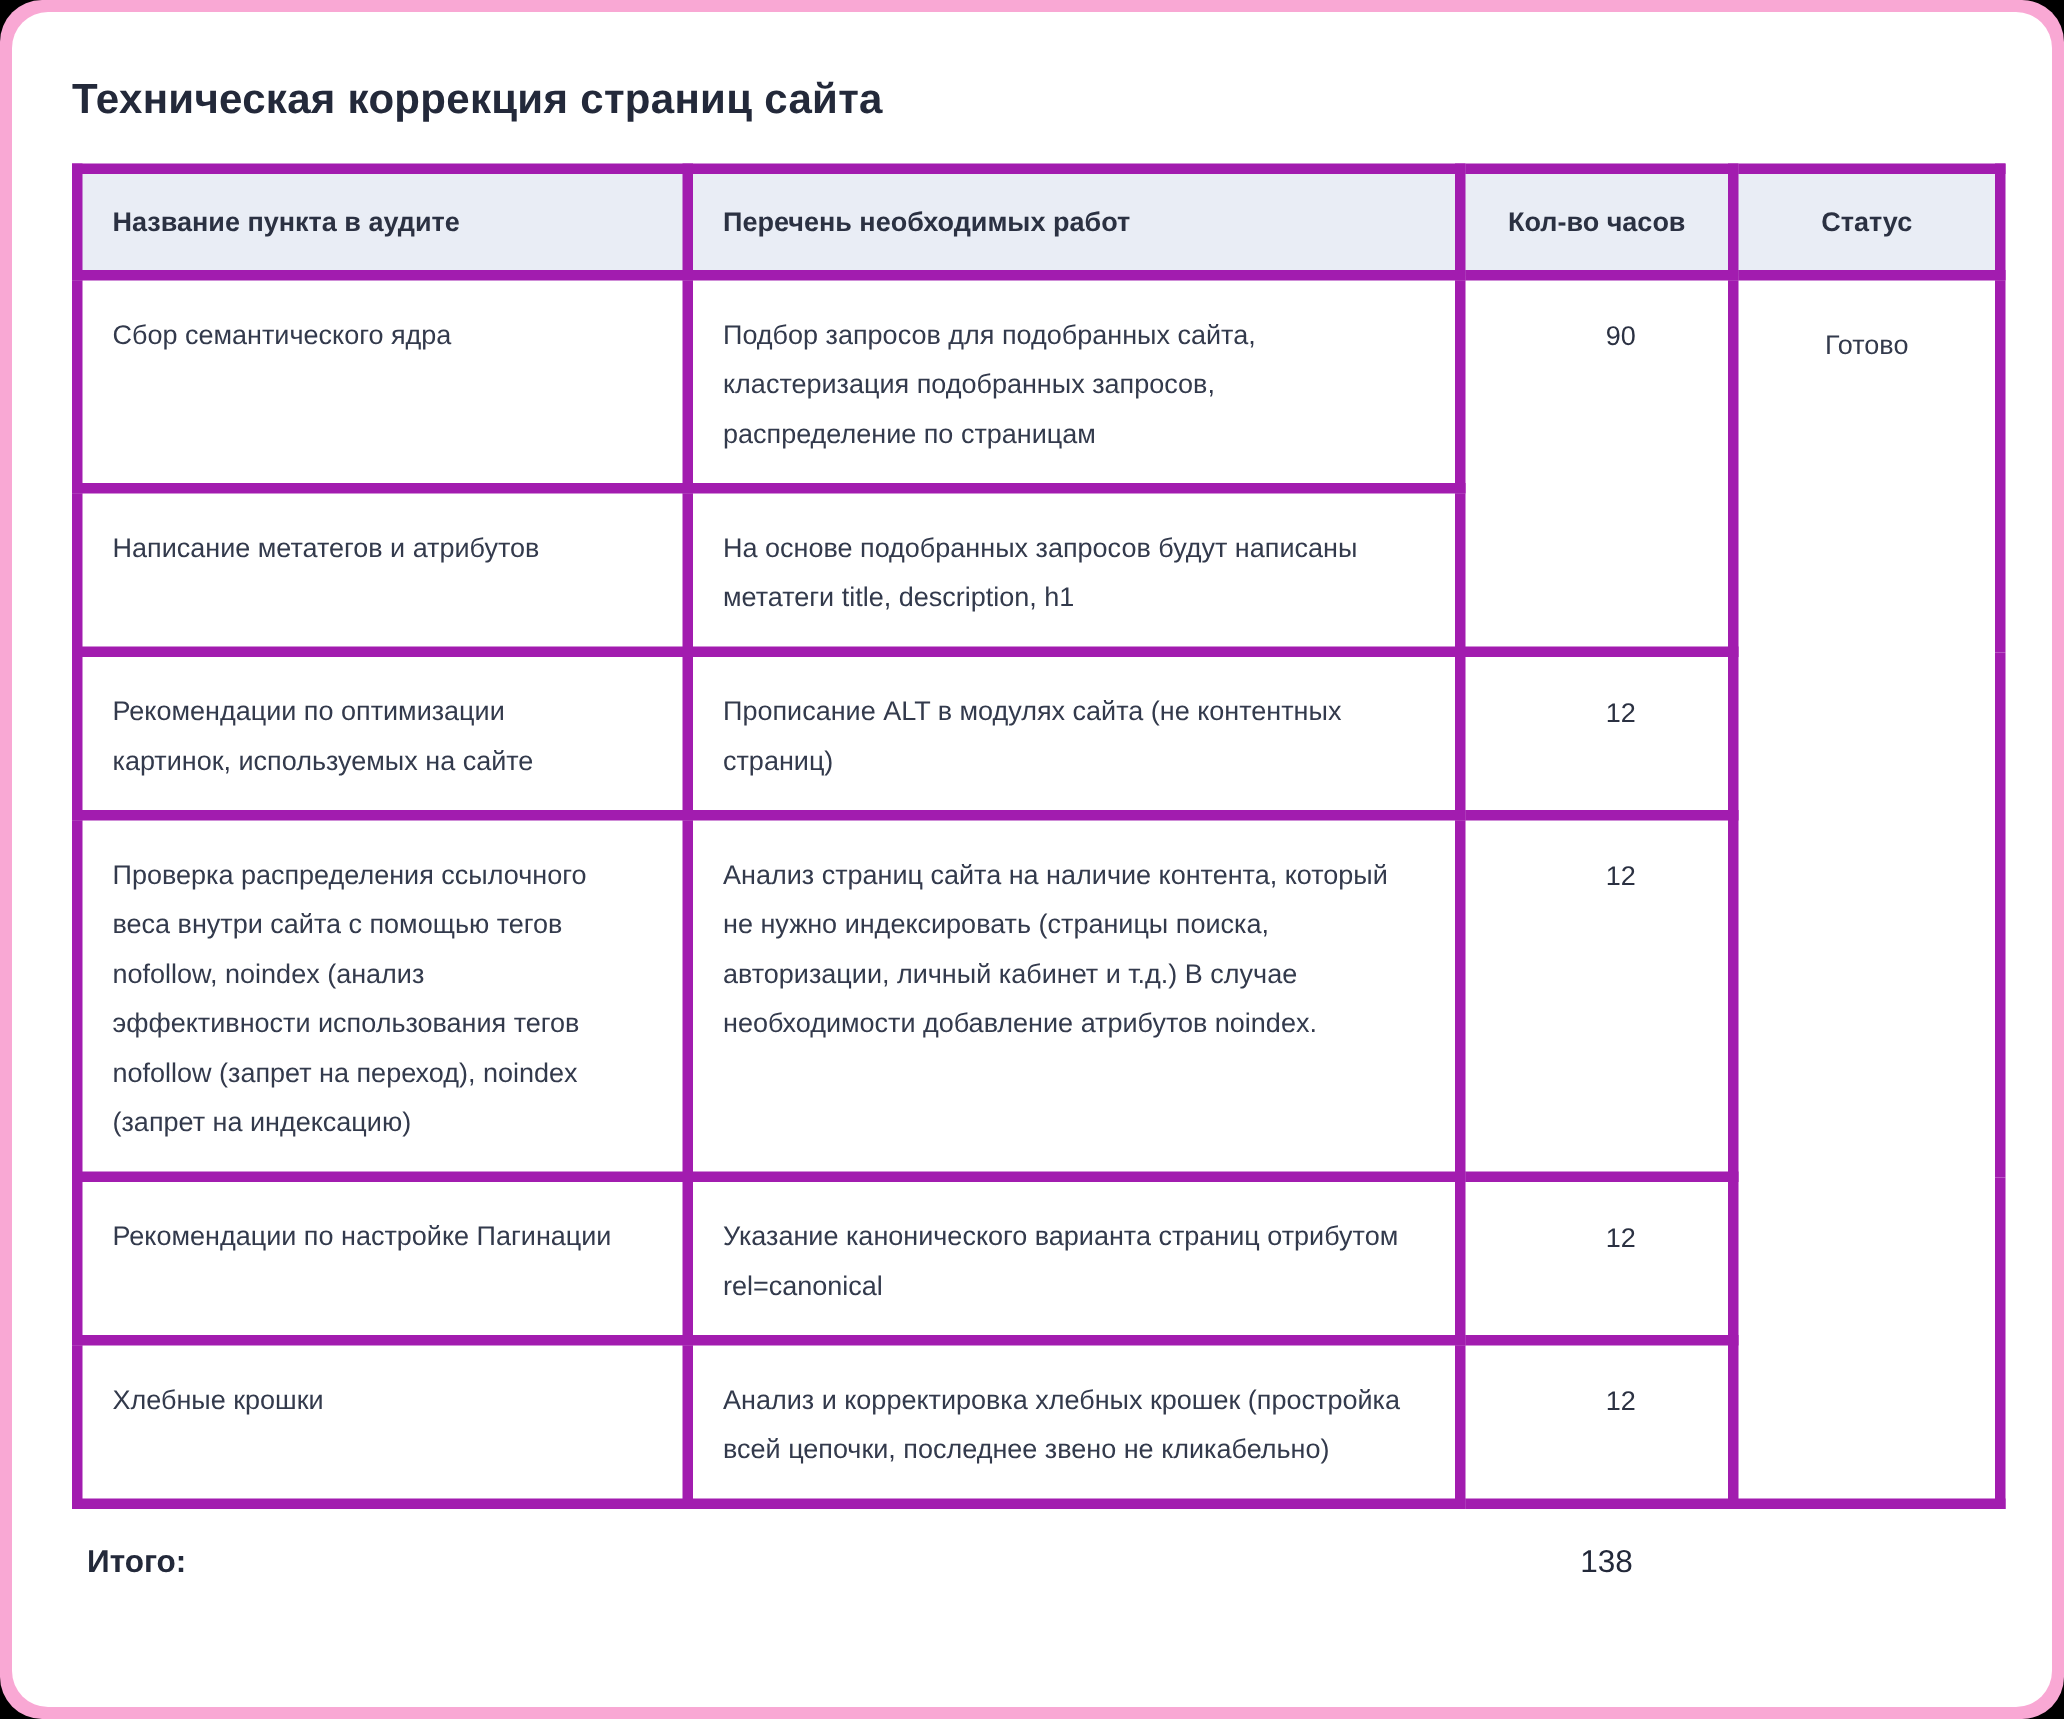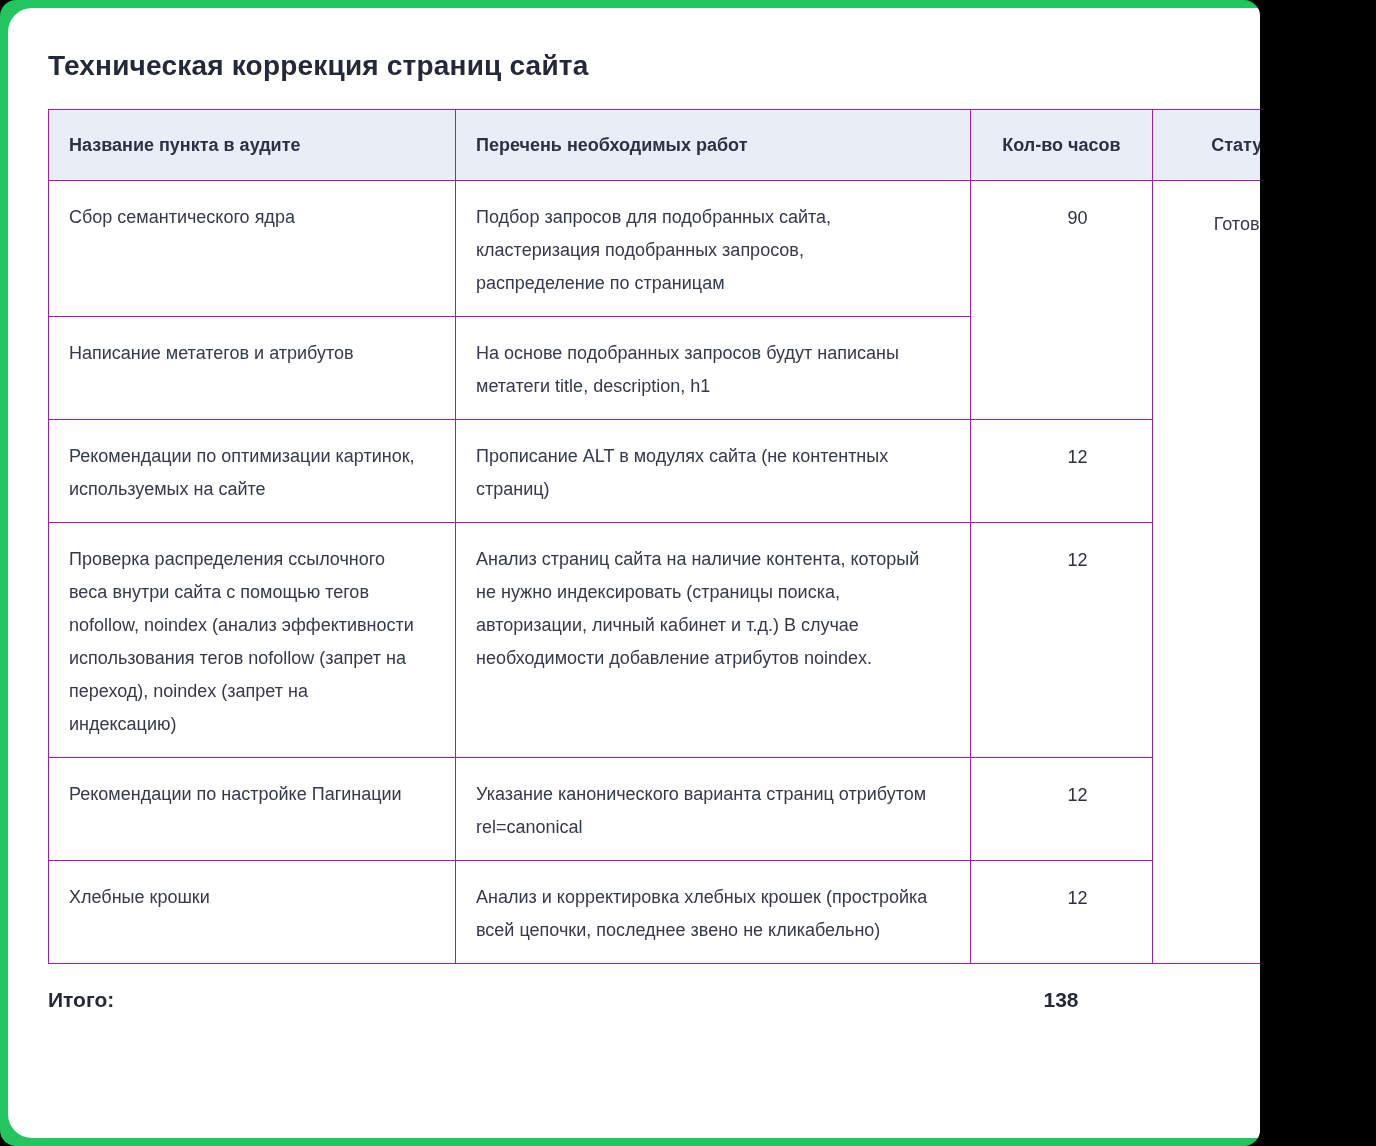--- a/index.html
+++ b/index.html
@@ -3,24 +3,24 @@
 <meta charset="utf-8">
 <style>
   * { margin: 0; padding: 0; box-sizing: border-box; }
   html, body { width: 1376px; height: 1146px; }
   body {
     background: #000;
     font-family: "Liberation Sans", "DejaVu Sans", sans-serif;
     color: #2f3545;
   }
   .viewport {
-    width: 1260px;
+    width: 1376px;
     height: 1146px;
-    background: #22c55e;
-    border-radius: 16px;
+    background: #f9a8d4;
+    border-radius: 28px;
     overflow: hidden;
     position: relative;
   }
   .card {
     position: absolute;
     left: 8px; top: 8px;
     width: 1360px; height: 1130px;
     background: #ffffff;
     border-radius: 24px;
     padding: 42px 38px 0 40px;
@@ -35,21 +35,21 @@
   table.audit {
     border-collapse: collapse;
     table-layout: fixed;
     width: 1282px;
   }
   table.audit col.c1 { width: 407px; }
   table.audit col.c2 { width: 515px; }
   table.audit col.c3 { width: 182px; }
   table.audit col.c4 { width: 178px; }
   table.audit th, table.audit td {
-    border: 1px solid #a21caf;
+    border: 7px solid #a21caf;
     font-size: 18px;
     vertical-align: top;
   }
   table.audit th {
     background: #e9edf5;
     font-weight: 700;
     color: #2b3142;
     text-align: left;
     height: 71px;
     vertical-align: middle;
@@ -72,35 +72,36 @@
     text-align: center;
     padding-top: 27px;
     line-height: 33px;
     color: #333a4c;
   }
   .totals {
     position: relative;
     width: 1282px;
     margin-top: 24px;
     height: 40px;
+    margin-left: 10px;
   }
   .totals .total-label {
     position: absolute;
     left: 0; top: 0;
     font-size: 21px;
     font-weight: 700;
     color: #23293a;
   }
   .totals .total-value {
     position: absolute;
     left: 922px; top: 0;
     width: 182px;
     text-align: center;
     font-size: 21px;
-    font-weight: 700;
+    font-weight: 400;
     color: #23293a;
   }
 </style>
 </head>
 <body>
 
 <div class="viewport">
   <div class="card">
 
     <h1 class="page-title">Техническая коррекция страниц сайта</h1>

